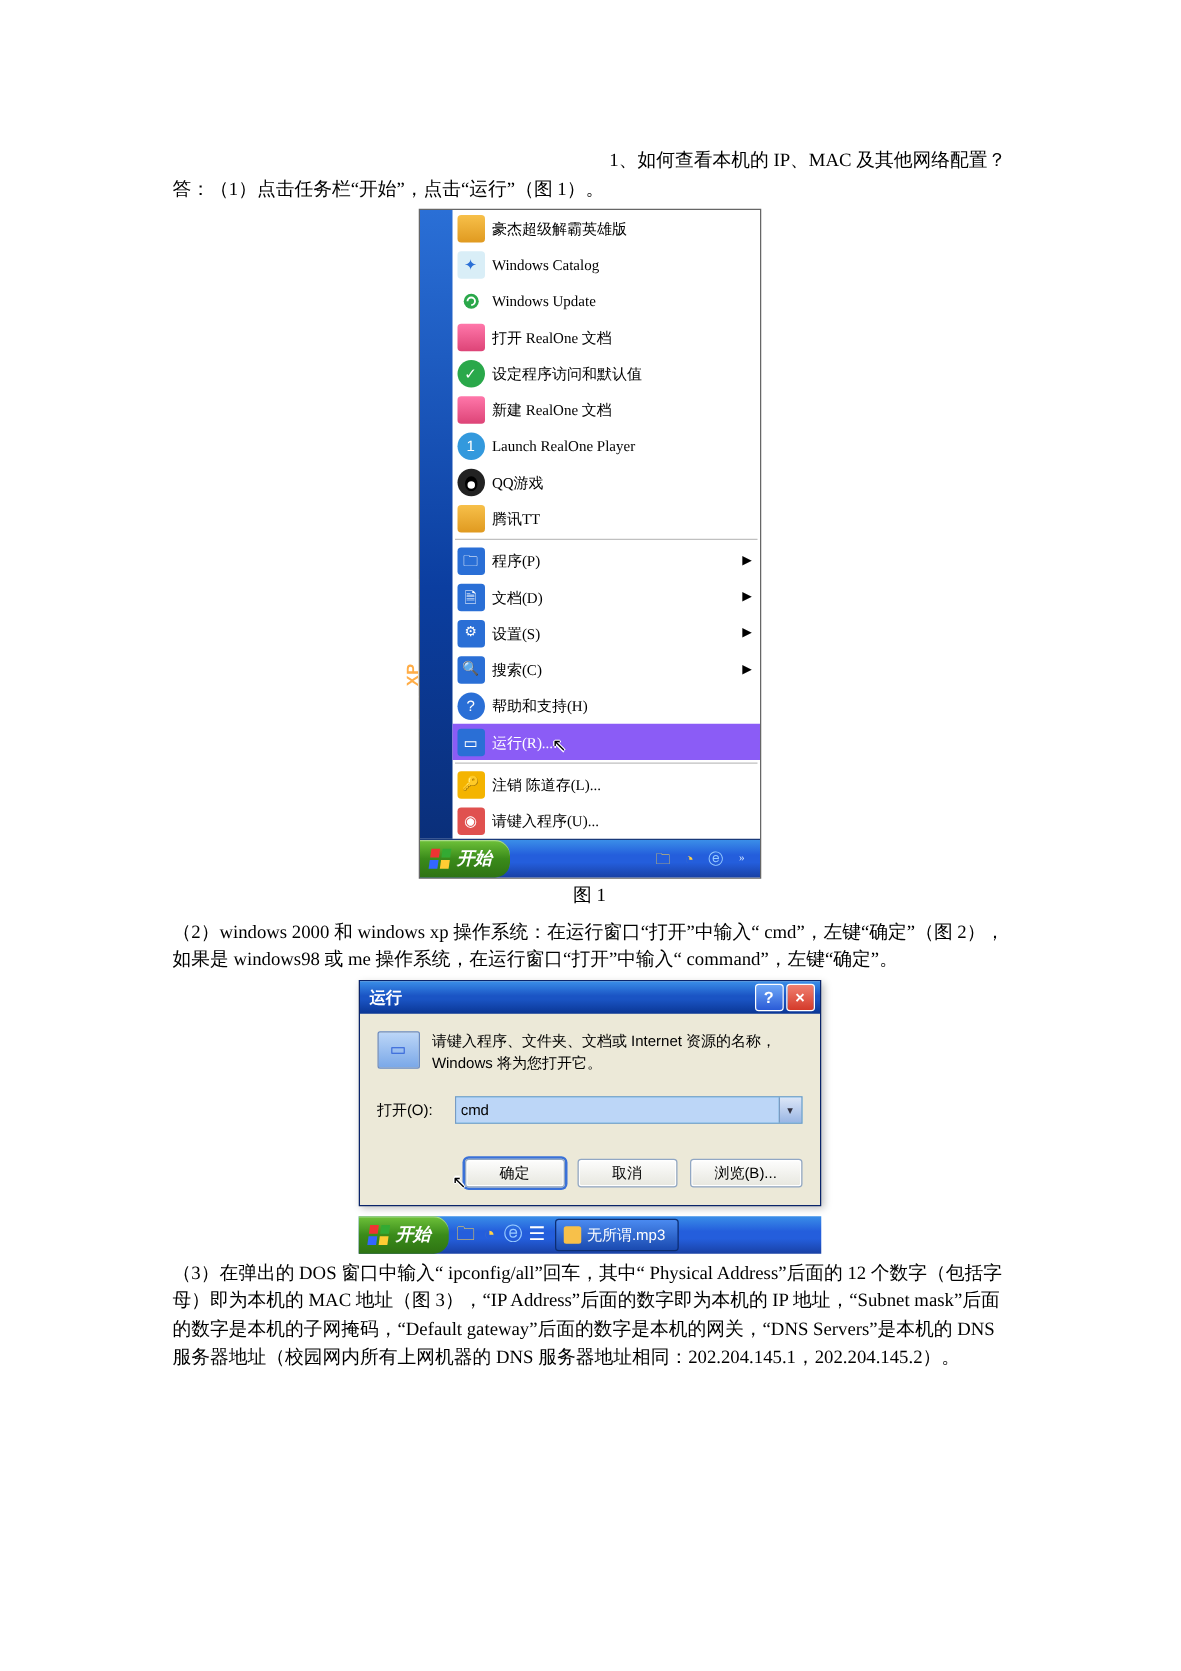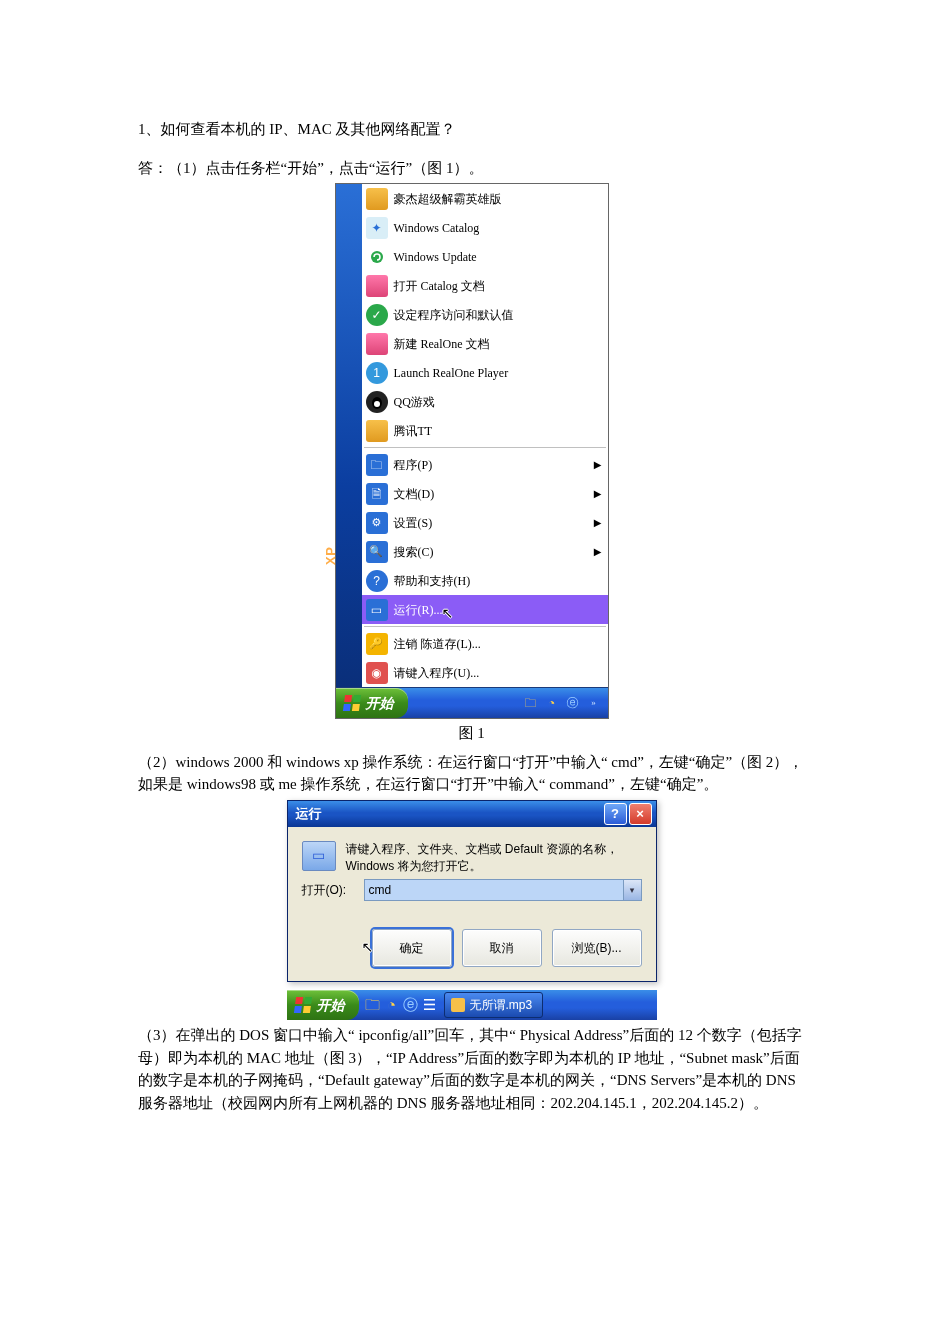--- a/index.html
+++ b/index.html
@@ -8,21 +8,21 @@
     background: #ffffff;
     font-family: "SimSun", "宋体", serif;
     font-size: 15px;
     color: #000;
     width: 945px;
   }
   .page {
     padding: 118px 140px 40px 138px;
     line-height: 1.5;
   }
-  .q-title { margin-bottom: 16px; }
+  .q-title { margin-bottom: 0; text-align: right; }
   .answer-line { margin-bottom: 4px; }
 
   
   .fig1-wrap { text-align: center; margin-top: 2px;}
   .startmenu {
     display: inline-block;
     width: 272px;
     text-align: left;
     vertical-align: top;
     border: 1px solid #666;
@@ -166,42 +166,42 @@
   .run-body { padding: 14px 14px 14px 14px; font-size:12px; }
   .run-row1 { display:flex; }
   .run-icon {
     width:32px;height:28px; flex:none; margin-right:10px;
     background: linear-gradient(#bcd6f7,#7aa8e8);
     border:1px solid #6a8ac0; border-radius:2px;
     display:flex;align-items:center;justify-content:center;color:#2a5bd7;font-size:14px;
   }
   .run-icon::before{content:"▭";}
   .run-msg { line-height:1.45; }
-  .run-row2 { display:flex; align-items:center; margin-top:4px; }
+  .run-row2 { display:flex; align-items:center; margin-top:18px; }
   .run-label { width:62px; }
   .run-combo {
     flex:1; display:flex; height:20px;
     background:#7dd3fc; border:1px solid #7a9ac0;
   }
   .run-combo input{
     flex:1;border:0;padding:0 4px;font-size:12px;font-family:inherit;outline:none;
     background:#bcd6f7; 
     color:#000;
   }
   .run-combo .dd {
     width:17px;background:linear-gradient(#dce6f7,#9ab6e4);
     border-left:1px solid #7a9ac0;
     display:flex;align-items:center;justify-content:center;font-size:9px;color:#334;
   }
   .run-buttons {
     display:flex; justify-content:flex-end; gap:10px; margin-top:28px;
     position:relative;
   }
   .xp-btn {
-    min-width:80px; height:38px;
+    min-width:80px; height:23px;
     border:1px solid #91a7c4; border-radius:3px;
     background: linear-gradient(#fdfdfd,#e7e7df);
     font-size:12px; font-family:inherit;
     display:flex;align-items:center;justify-content:center;
     box-shadow: inset 0 0 0 1px #fff;
   }
   .xp-btn.default { box-shadow: 0 0 0 2px #3a71d8, inset 0 0 0 1px #fff; }
   .cursor2 {
     position:absolute; left:60px; top:8px; font-size:14px; pointer-events:none;
     text-shadow: 1px 0 0 #fff, -1px 0 0 #fff, 0 1px 0 #fff, 0 -1px 0 #fff;
@@ -267,21 +267,21 @@
                     <path d="M5 8 A3 3 0 1 1 8 11" stroke="#fff" stroke-width="1.5" fill="none"></path>
                   </svg>
           </span>
               </span>
               <span class="lbl">Windows Update</span>
             </div>
           <div class="sm-item">
               <span class="ic">
                 <span class="ibox i-off"></span>
               </span>
-              <span class="lbl">打开 Catalog 文档</span>
+              <span class="lbl">打开 RealOne 文档</span>
             </div>
           <div class="sm-item">
               <span class="ic">
                 <span class="ibox i-def"></span>
               </span>
               <span class="lbl">设定程序访问和默认值</span>
             </div>
           <div class="sm-item">
               <span class="ic">
                 <span class="ibox i-new"></span>
@@ -395,21 +395,21 @@
       <div class="run-window">
         <div class="run-title">
           <span>运行</span>
           <span class="spacer"></span>
           <span class="tb-btn">?</span>
           <span class="tb-btn close">×</span>
         </div>
         <div class="run-body">
           <div class="run-row1">
             <div class="run-icon"></div>
-            <div class="run-msg">请键入程序、文件夹、文档或 Default 资源的名称，Windows 将为您打开它。</div>
+            <div class="run-msg">请键入程序、文件夹、文档或 Internet 资源的名称，Windows 将为您打开它。</div>
           </div>
           <div class="run-row2">
             <div class="run-label">打开(O):</div>
             <div class="run-combo">
               <input type="text" value="cmd" style="">
               <div class="dd">▾</div>
             </div>
           </div>
           <div class="run-buttons">
             <button class="xp-btn default">确定</button>

